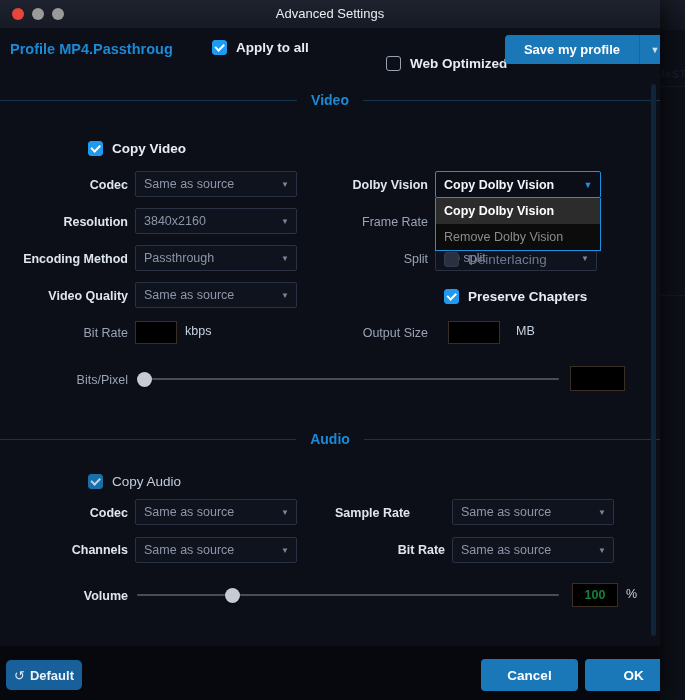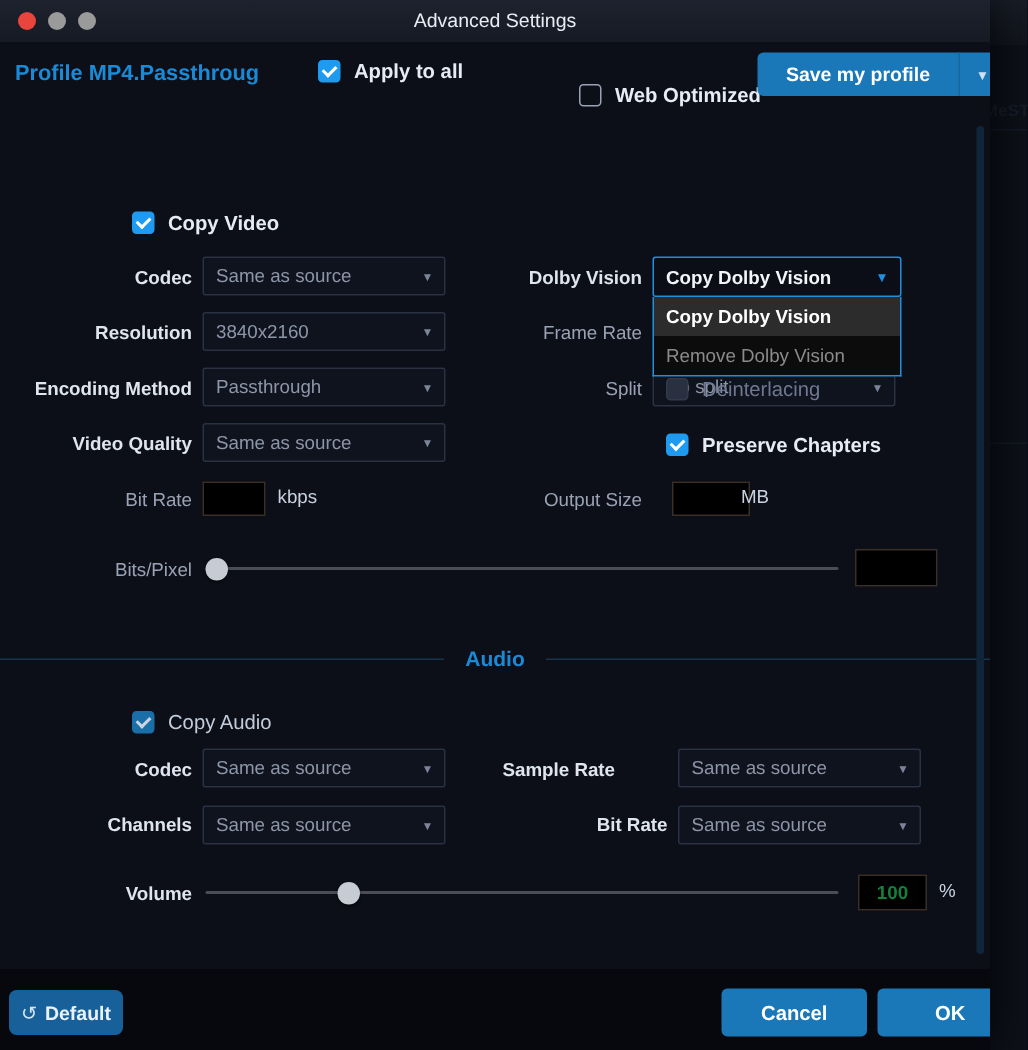--- a/index.html
+++ b/index.html
@@ -185,20 +185,25 @@
     </div>
 
     <div class="savebtn">
       <span class="txt">Save my profile</span>
       <span class="sep"></span>
       <span class="car">▼</span>
     </div>
 
     <div class="content">
 
+      <div class="sect" style="top:13px;">
+        <span class="rule"></span>
+        <span class="stitle">Video</span>
+        <span class="rule"></span>
+      </div>
 
       <div class="cbrow" style="left:88px;top:65px;">
         <span class="cbox on"></span>
         <span class="cblabel">Copy Video</span>
       </div>
 
       <div class="lbl" style="left:10px;top:102px;width:118px;">Codec</div>
       <div class="sel" style="left:135px;top:95px;width:162px;">
         <span class="v">Same as source</span>
         <span class="c">▼</span>
@@ -245,21 +250,21 @@
         <span class="cblabel muted">Deinterlacing</span>
       </div>
 
       <div class="cbrow" style="left:444px;top:213px;">
         <span class="cbox on"></span>
         <span class="cblabel">Preserve Chapters</span>
       </div>
 
       <div class="lbl dim" style="left:330px;top:250px;width:98px;">Output Size</div>
       <div class="tbox" style="left:448px;top:245px;width:52px;"></div>
-      <div class="unit" style="left:494px;top:248px;">MB</div>
+      <div class="unit" style="left:516px;top:248px;">MB</div>
 
       <div class="lbl dim" style="left:30px;top:297px;width:98px;">Bits/Pixel</div>
       <div class="sld" style="left:137px;top:294px;width:422px;">
         <span class="track"></span>
         <span class="knob" style="left:0px;"></span>
       </div>
       <div class="tbox" style="left:570px;top:290px;width:55px;height:25px;"></div>
 
       <div class="sect" style="top:352px;">
         <span class="rule"></span>

